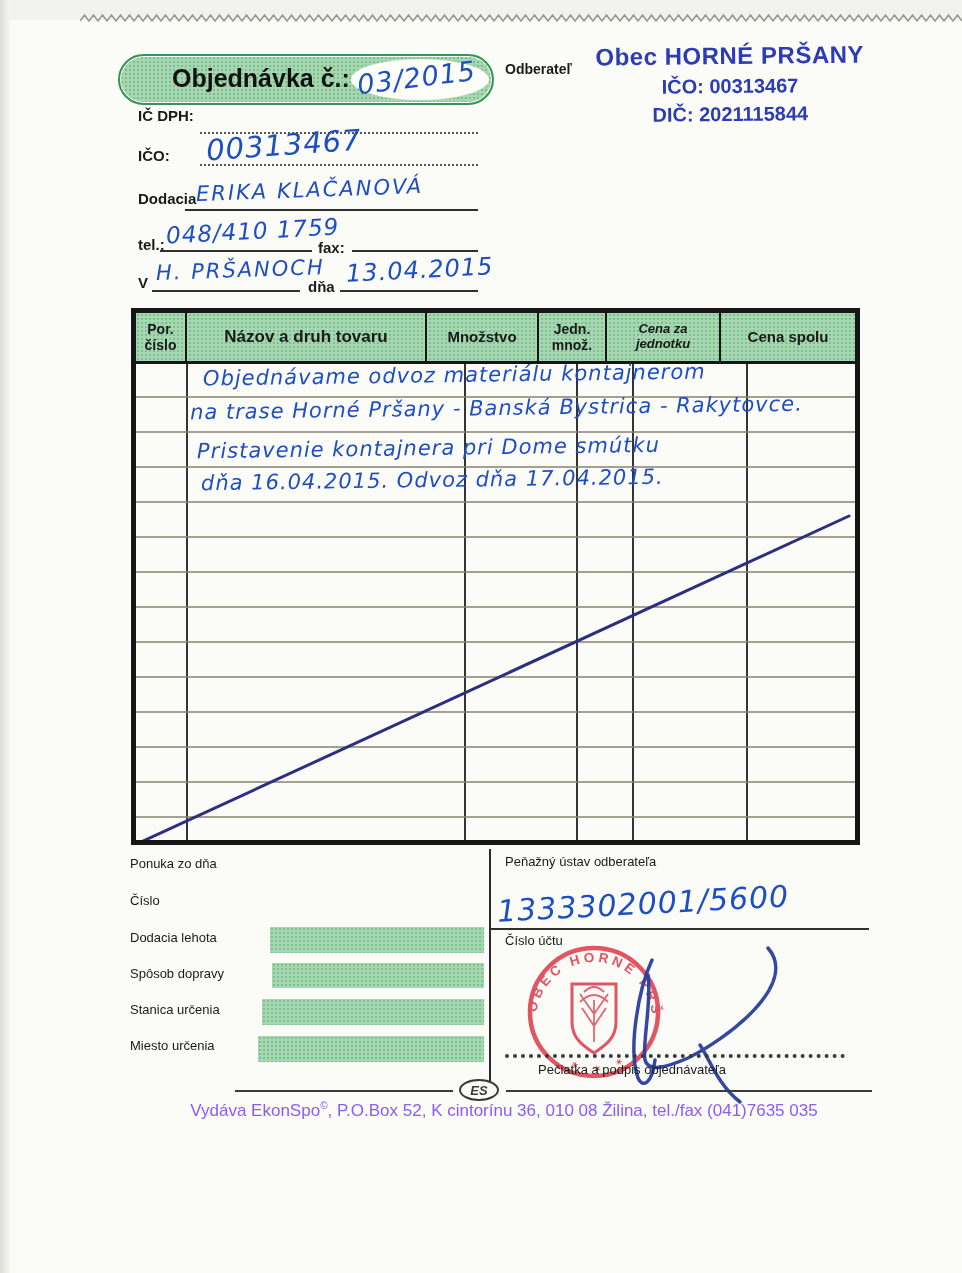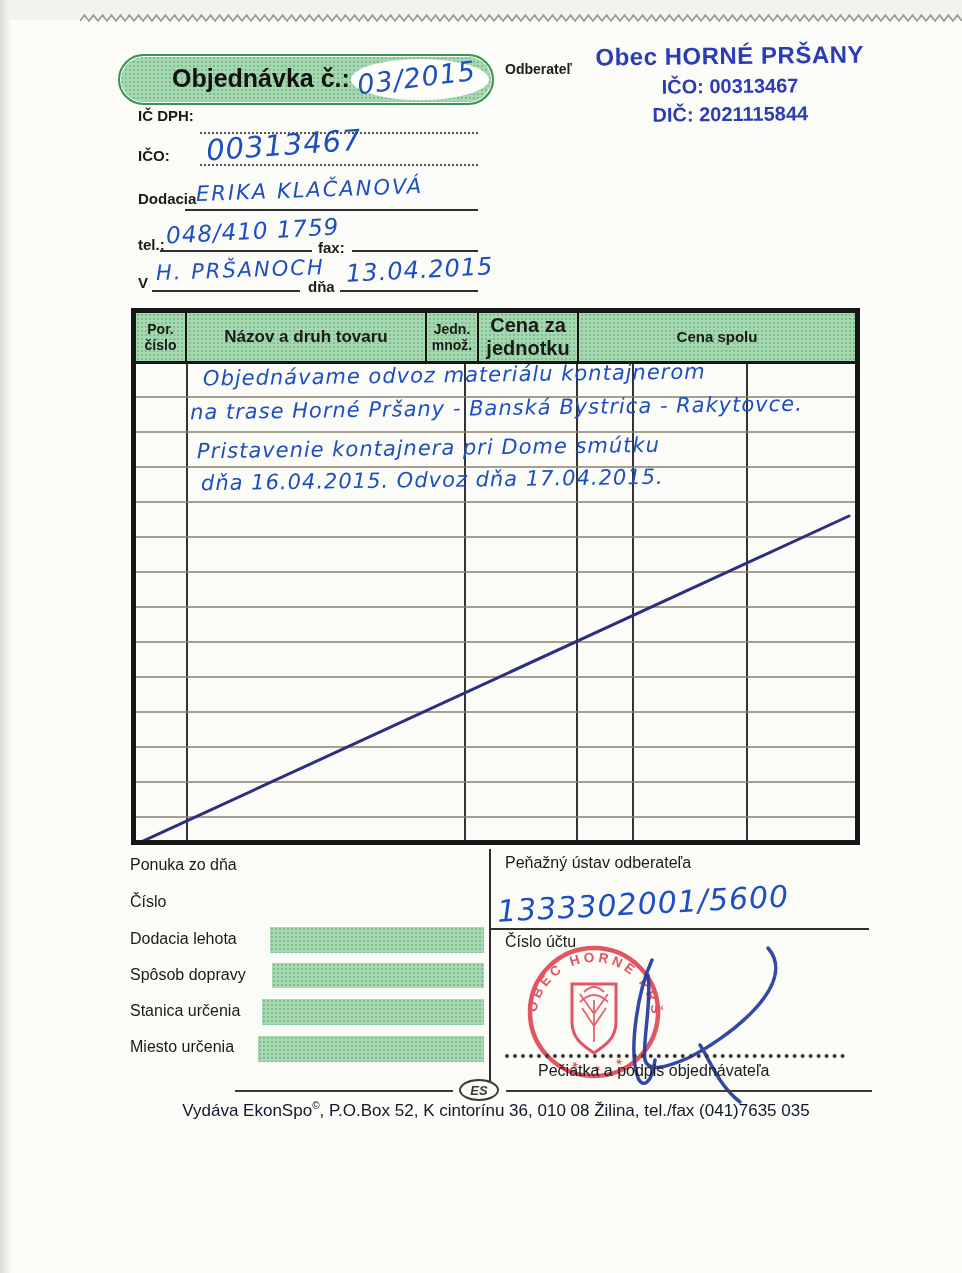--- a/index.html
+++ b/index.html
@@ -22,42 +22,42 @@
     background:#fdfdfa;}
   
   .hand{font-family:"DejaVu Sans", sans-serif;font-style:italic;color:#1e4fc2;
         white-space:nowrap;letter-spacing:1px;}
   
   #buyer-stamp{left:552px;top:42px;width:356px;text-align:center;color:#2b3cb4;
      font-weight:bold;transform:rotate(-0.6deg);}
   #buyer-stamp .l1{font-size:24px;letter-spacing:0.5px;}
   #buyer-stamp .l2,#buyer-stamp .l3{font-size:20px;margin-top:5px;}
   .lbl{font-weight:bold;font-size:15px;}
-  .lbl-lg{font-size:16px;}
+  .lbl-lg{font-size:13px;}
   .dotline{border-bottom:2px dotted #555;}
   .solidline{background:#2f2f2f;height:2px;}
   
   #supplier-box{left:493px;top:156px;width:360px;height:148px;border:4px solid #161616;}
   
   #goods-table{left:131px;top:308px;width:729px;height:537px;border:5px solid #161616;box-sizing:border-box;}
   #goods-header{display:flex;height:48px;border-bottom:3px solid #161616;}
   #goods-header .hc{border-right:2px solid #161616;display:flex;flex-direction:column;
      justify-content:center;align-items:center;font-weight:bold;font-size:14px;line-height:1.15;
      box-sizing:border-box;text-align:center;}
   #goods-header .hc:last-child{border-right:none;}
   #goods-body{position:relative;width:719px;height:476px;}
   
   .bar{position:absolute;height:26px;}
   #v-divider{left:489px;top:849px;width:2px;height:232px;background:#2b2b2b;}
   .dots-big{border-bottom:4px dotted #3a3a3a;}
   .sep{background:#3a3a3a;height:2px;}
   #es-logo{left:459px;top:1079px;width:40px;height:22px;border:2px solid #3a3a3a;border-radius:50%;
      display:flex;align-items:center;justify-content:center;font-style:italic;font-weight:bold;
      font-size:13px;color:#3a3a3a;box-sizing:border-box;}
-  #footer-line{left:116px;top:1100px;width:760px;text-align:center;font-size:17px;color:#0f172a;}
+  #footer-line{left:124px;top:1100px;width:760px;text-align:center;font-size:17px;color:#8b5cf6;}
   sup{font-size:10px;}
 </style>
 </head>
 <body>
 
 <div id="page">
 
   <div id="top-stub"></div>
   <div id="left-edge"></div>
   <svg class="abs" style="left:80px;top:12px;" width="882" height="16" id="zigzag">
@@ -105,25 +105,28 @@
 
   <div class="abs" id="goods-table">
     <div id="goods-header" class="green-fill">
       <div class="hc" style="width:51px;">
         <span>Por.</span>
         <span>číslo</span>
       </div>
       <div class="hc" style="width:240px;font-size:17px;">
         <span>Názov a druh tovaru</span>
       </div>
-      <div class="hc" style="width:52px;">
+      <div class="hc" style="width:112px;font-size:15px;">
+        <span>Množstvo</span>
+      </div>
+      <div class="hc" style="width:68px;">
         <span>Jedn.</span>
         <span>množ.</span>
       </div>
-      <div class="hc" style="width:100px;font-size:20px;">
+      <div class="hc" style="width:114px;font-size:13px;font-style:italic;">
         <span>Cena za</span>
         <span>jednotku</span>
       </div>
       <div class="hc" style="flex:1;font-size:15px;">
         <span>Cena spolu</span>
       </div>
     </div>
     <div id="goods-body">
       <svg width="719" height="476">
 

